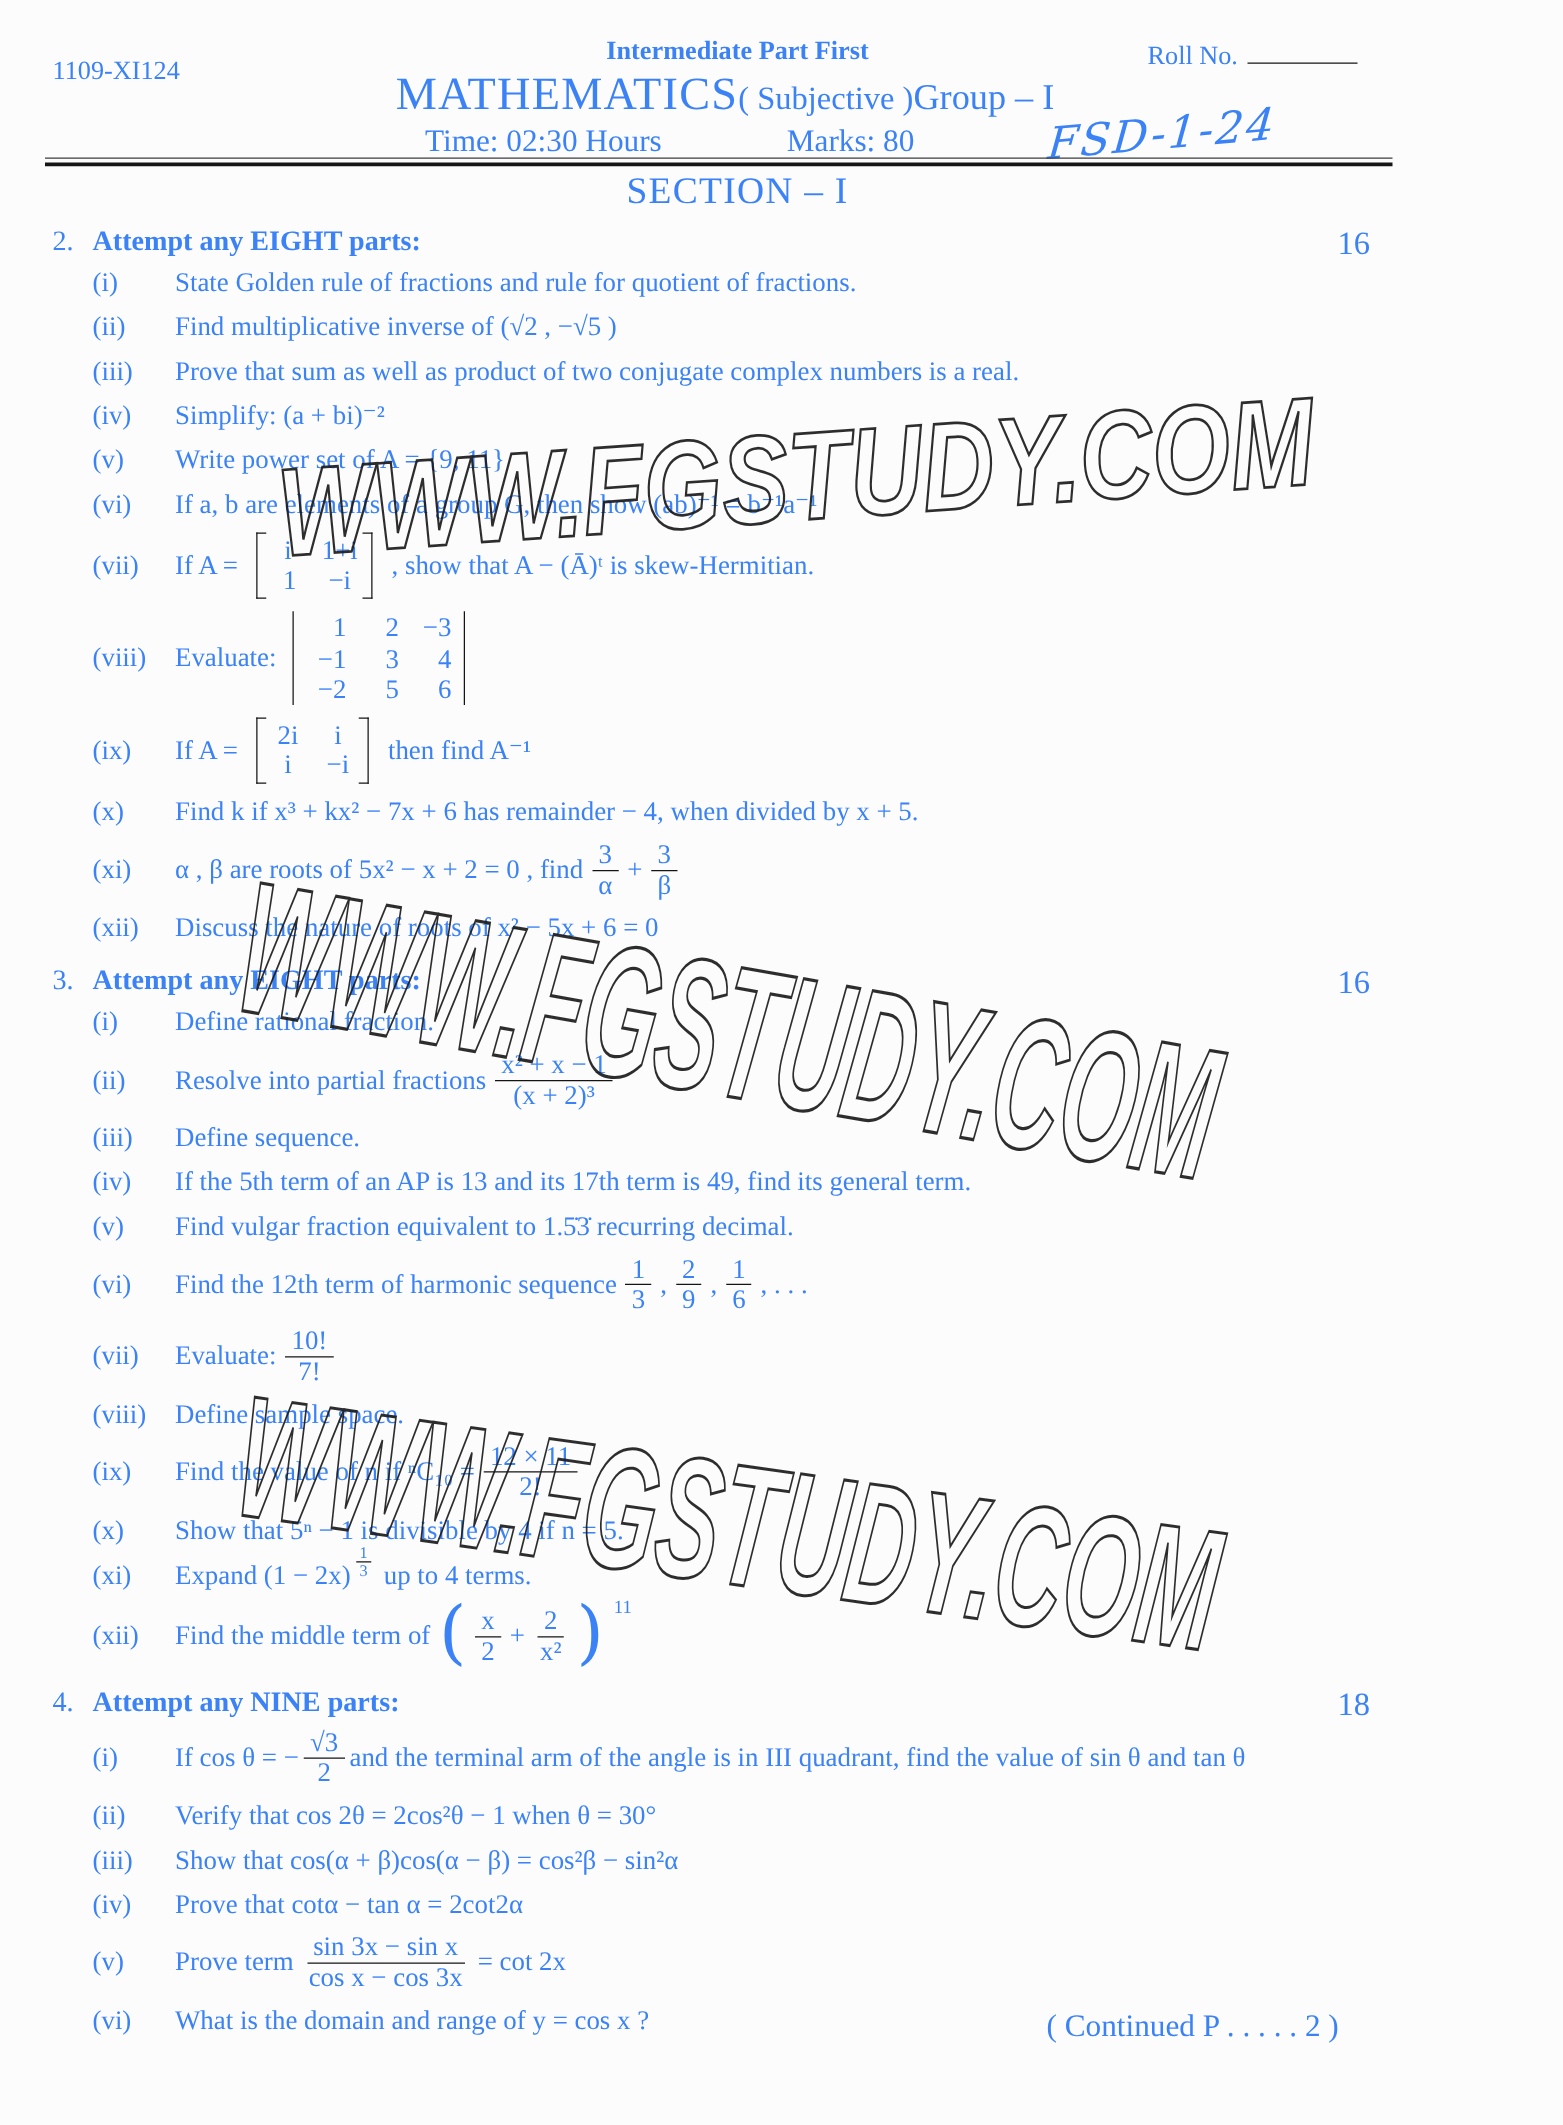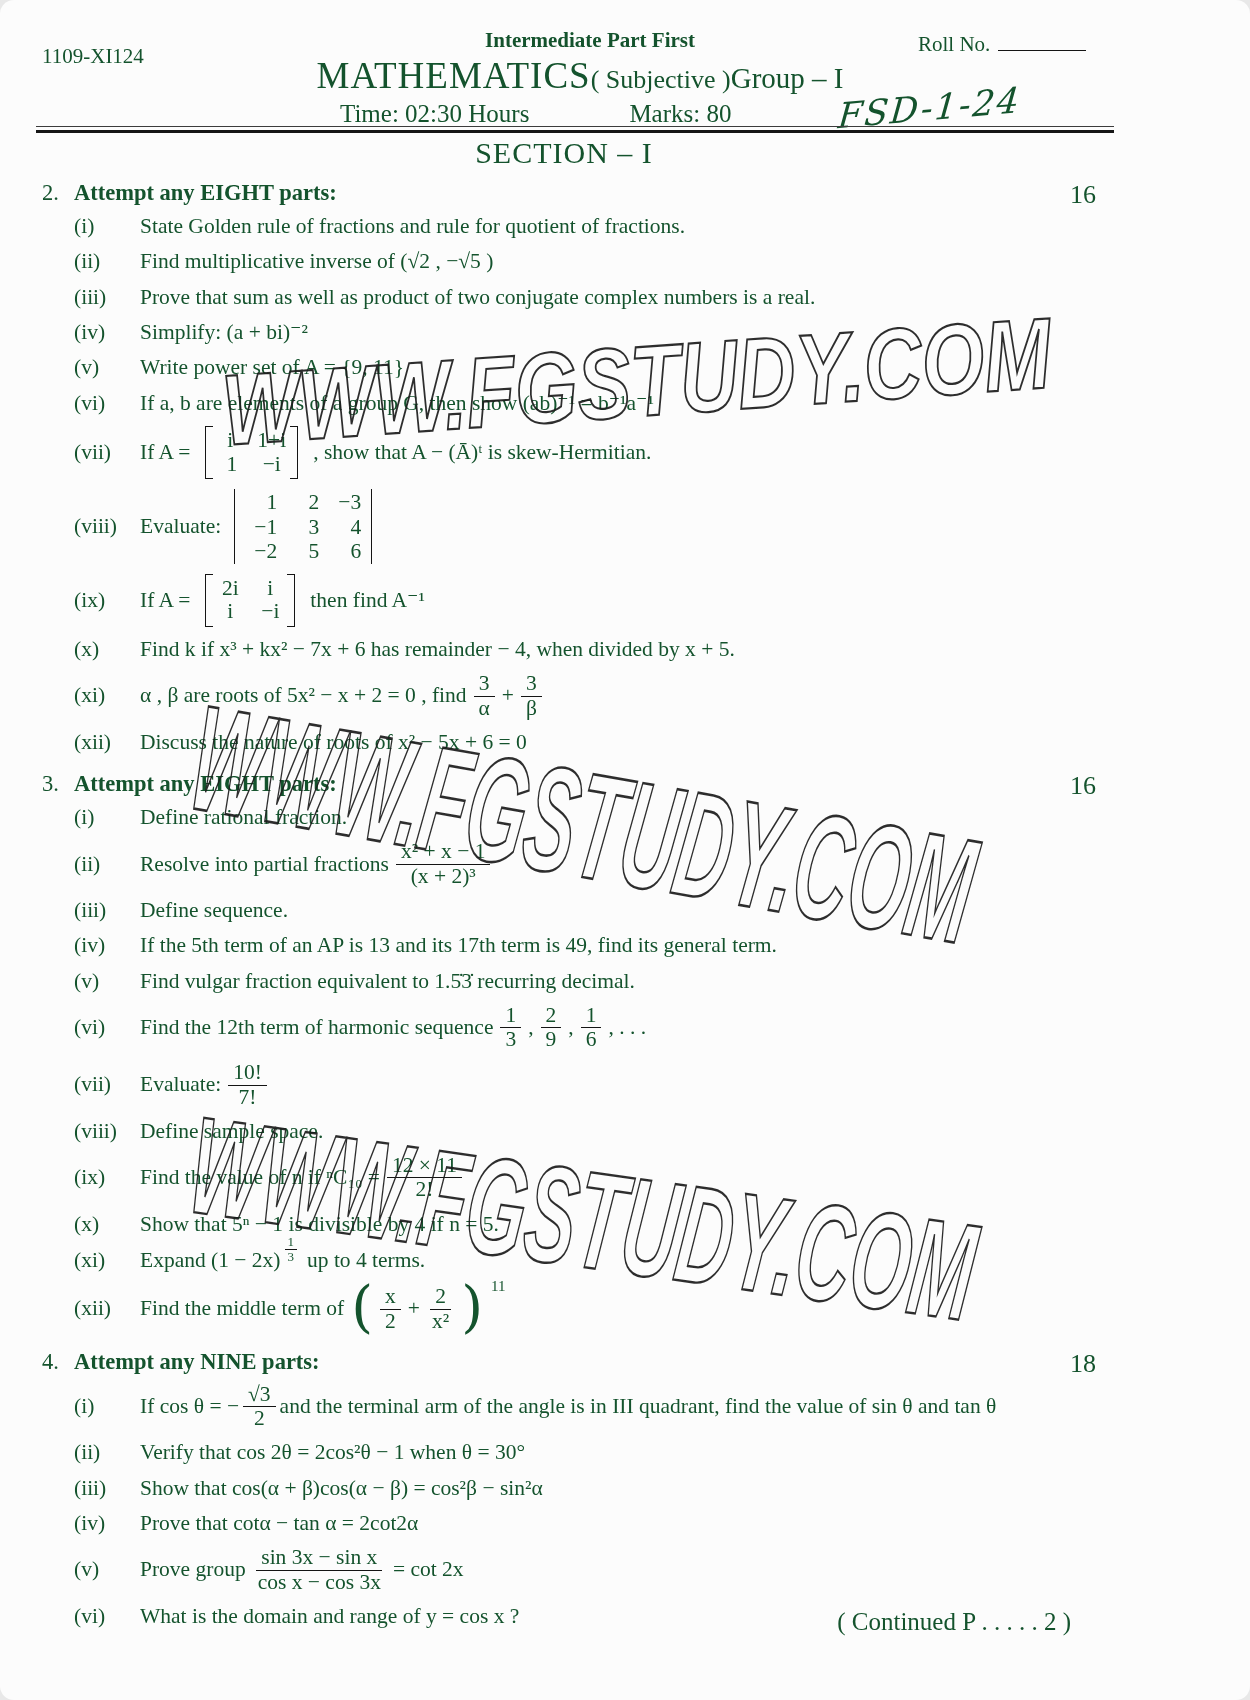--- a/index.html
+++ b/index.html
@@ -1,38 +1,37 @@
 <!DOCTYPE html>
 <html><head>
 <meta charset="utf-8">
 <style>
   html,body{margin:0;padding:0;background:#e8e8e8;}
   .page{
     position:relative;width:1250px;height:1700px;margin:0 auto;
-    background:#fcfcfc;color:#14532d;overflow:hidden;
+    background:#fcfcfc;color:#3b82f6;overflow:hidden;
     font-family:"Liberation Serif","DejaVu Serif",serif;
-    border-radius:14px;
   }
   
   .hdr-code{position:absolute;left:42px;top:44px;font-size:21px;}
   .hdr-part{position:absolute;left:0;width:1180px;top:28px;text-align:center;font-weight:bold;font-size:21px;}
   .hdr-roll{position:absolute;left:918px;top:30px;font-size:21px;white-space:nowrap;}
   .hdr-roll .blank{display:inline-block;width:88px;border-bottom:1.6px solid #141414;height:20px;vertical-align:baseline;margin-left:8px;}
   .hdr-title{position:absolute;left:210px;top:54px;width:740px;display:flex;justify-content:center;align-items:baseline;white-space:nowrap;}
   .hdr-subject{font-size:37px;letter-spacing:1px;}
   .hdr-mode{font-size:26px;}
   .hdr-group{font-size:29px;}
   .hdr-timeline{position:absolute;left:340px;top:100px;display:flex;gap:100px;font-size:25px;white-space:nowrap;}
   .hdr-hand{
     position:absolute;left:838px;top:88px;font-size:35px;font-style:italic;
     font-family:"DejaVu Serif",serif;transform:rotate(-5deg) skewX(-10deg);letter-spacing:2px;white-space:nowrap;
   }
   .hdr-rule{position:absolute;left:36px;top:126px;width:1078px;height:3px;
     border-top:1.5px solid #3c3c3c;border-bottom:3.2px solid #161616;}
-  .hdr-section{position:absolute;left:214px;top:136px;width:700px;text-align:center;font-size:30px;letter-spacing:1px;}
+  .hdr-section{position:absolute;left:240px;top:136px;width:700px;text-align:center;font-size:30px;letter-spacing:1px;}
   
   .content{position:absolute;left:42px;top:180px;right:58px;}
   .qblock{position:relative;}
   .qhead{display:flex;gap:8px;font-size:22.5px;margin-bottom:8px;align-items:baseline;}
   .qnum{min-width:24px;}
   .qtitle{font-weight:bold;}
   .marks{position:absolute;right:96px;top:0;font-size:26px;}
   .item{display:flex;gap:10px;padding-left:32px;margin-bottom:10px;font-size:21.5px;line-height:1.18;align-items:center;}
   .item .lbl{min-width:56px;flex-shrink:0;}
   .item .txt{display:flex;align-items:center;gap:7px;flex-wrap:wrap;}
@@ -401,21 +400,21 @@
       <div class="item">
         <span class="lbl">(iv)</span>
         <span class="txt">
             <span class="plain">Prove that  cotα − tan α = 2cot2α</span>
           </span>
       </div>
 
       <div class="item">
         <span class="lbl">(v)</span>
         <span class="txt">
-          <span class="plain">Prove group</span>
+          <span class="plain">Prove term</span>
           <span class="frac">
               <span class="fn">sin 3x − sin x</span>
               <span class="fd">cos x − cos 3x</span>
             </span>
           <span class="plain">= cot 2x</span>
         </span>
       </div>
 
       <div class="item">
         <span class="lbl">(vi)</span>

